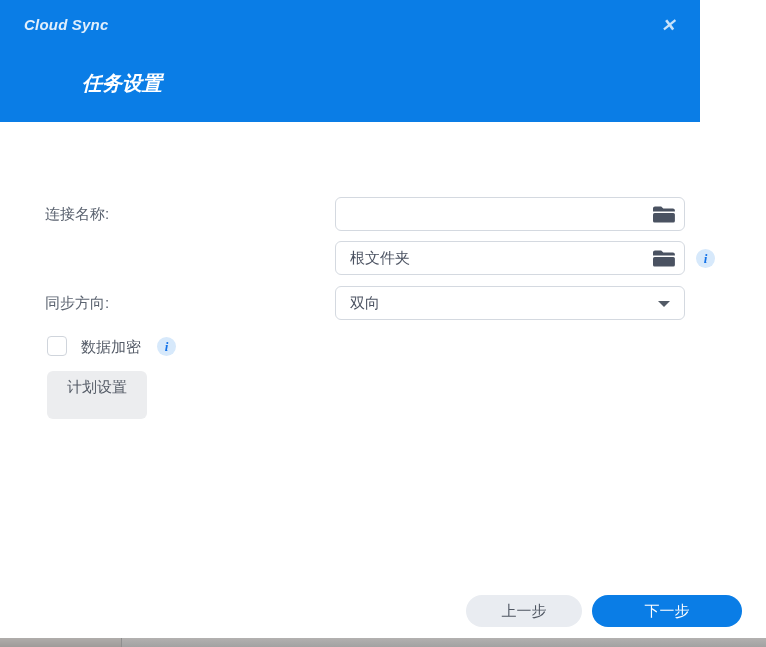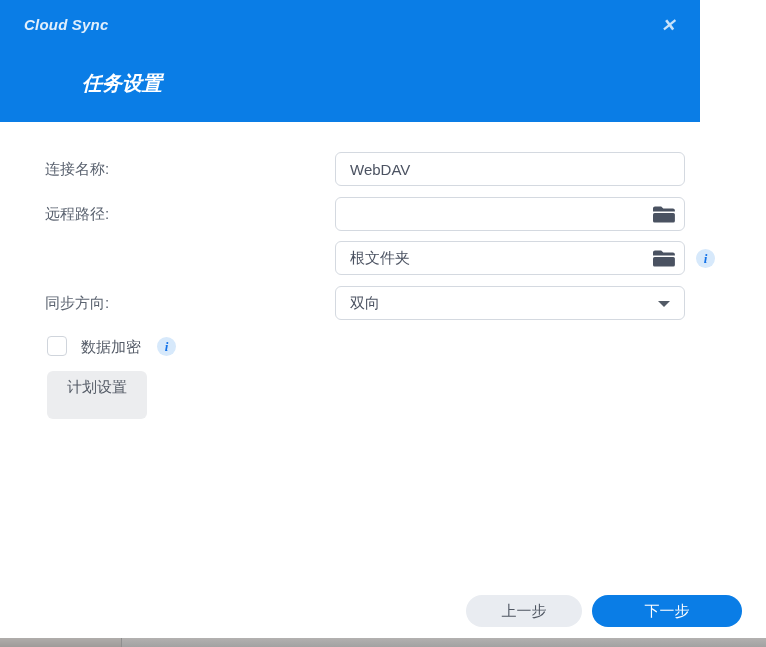--- a/index.html
+++ b/index.html
@@ -49,29 +49,23 @@
 <body>
 
 <div class="screen">
 
   <div class="header">
     <div class="app-title">Cloud Sync</div>
     <div class="close-btn">✕</div>
     <div class="page-title">任务设置</div>
   </div>
 
-  <div class="form-row row-0">
-    <div class="form-label">连接名称:</div>
-    <div class="field-box">
-      <input class="field-input" type="text" value="WebDAV" style="">
-    </div>
-  </div>
 
   <div class="form-row row-1">
-    <div class="form-label">远程路径:</div>
+    <div class="form-label">连接名称:</div>
     <div class="field-box">
       <input class="field-input with-icon" type="text" value="" style="">
       <span class="folder-btn">
         <svg width="22" height="17" viewBox="0 0 22 17">
           <path d="M0 2.6 C0 1.4 0.9 0.5 2 0.5 h6.2 l2.1 2.1 h9.6 c1.1 0 2 0.9 2 2 V5.6 H0 Z" fill="#4a5261"></path>
           <rect x="0" y="7" width="21.9" height="9.6" rx="1.6" fill="#4a5261"></rect>
         </svg>
       </span>
     </div>
   </div>

